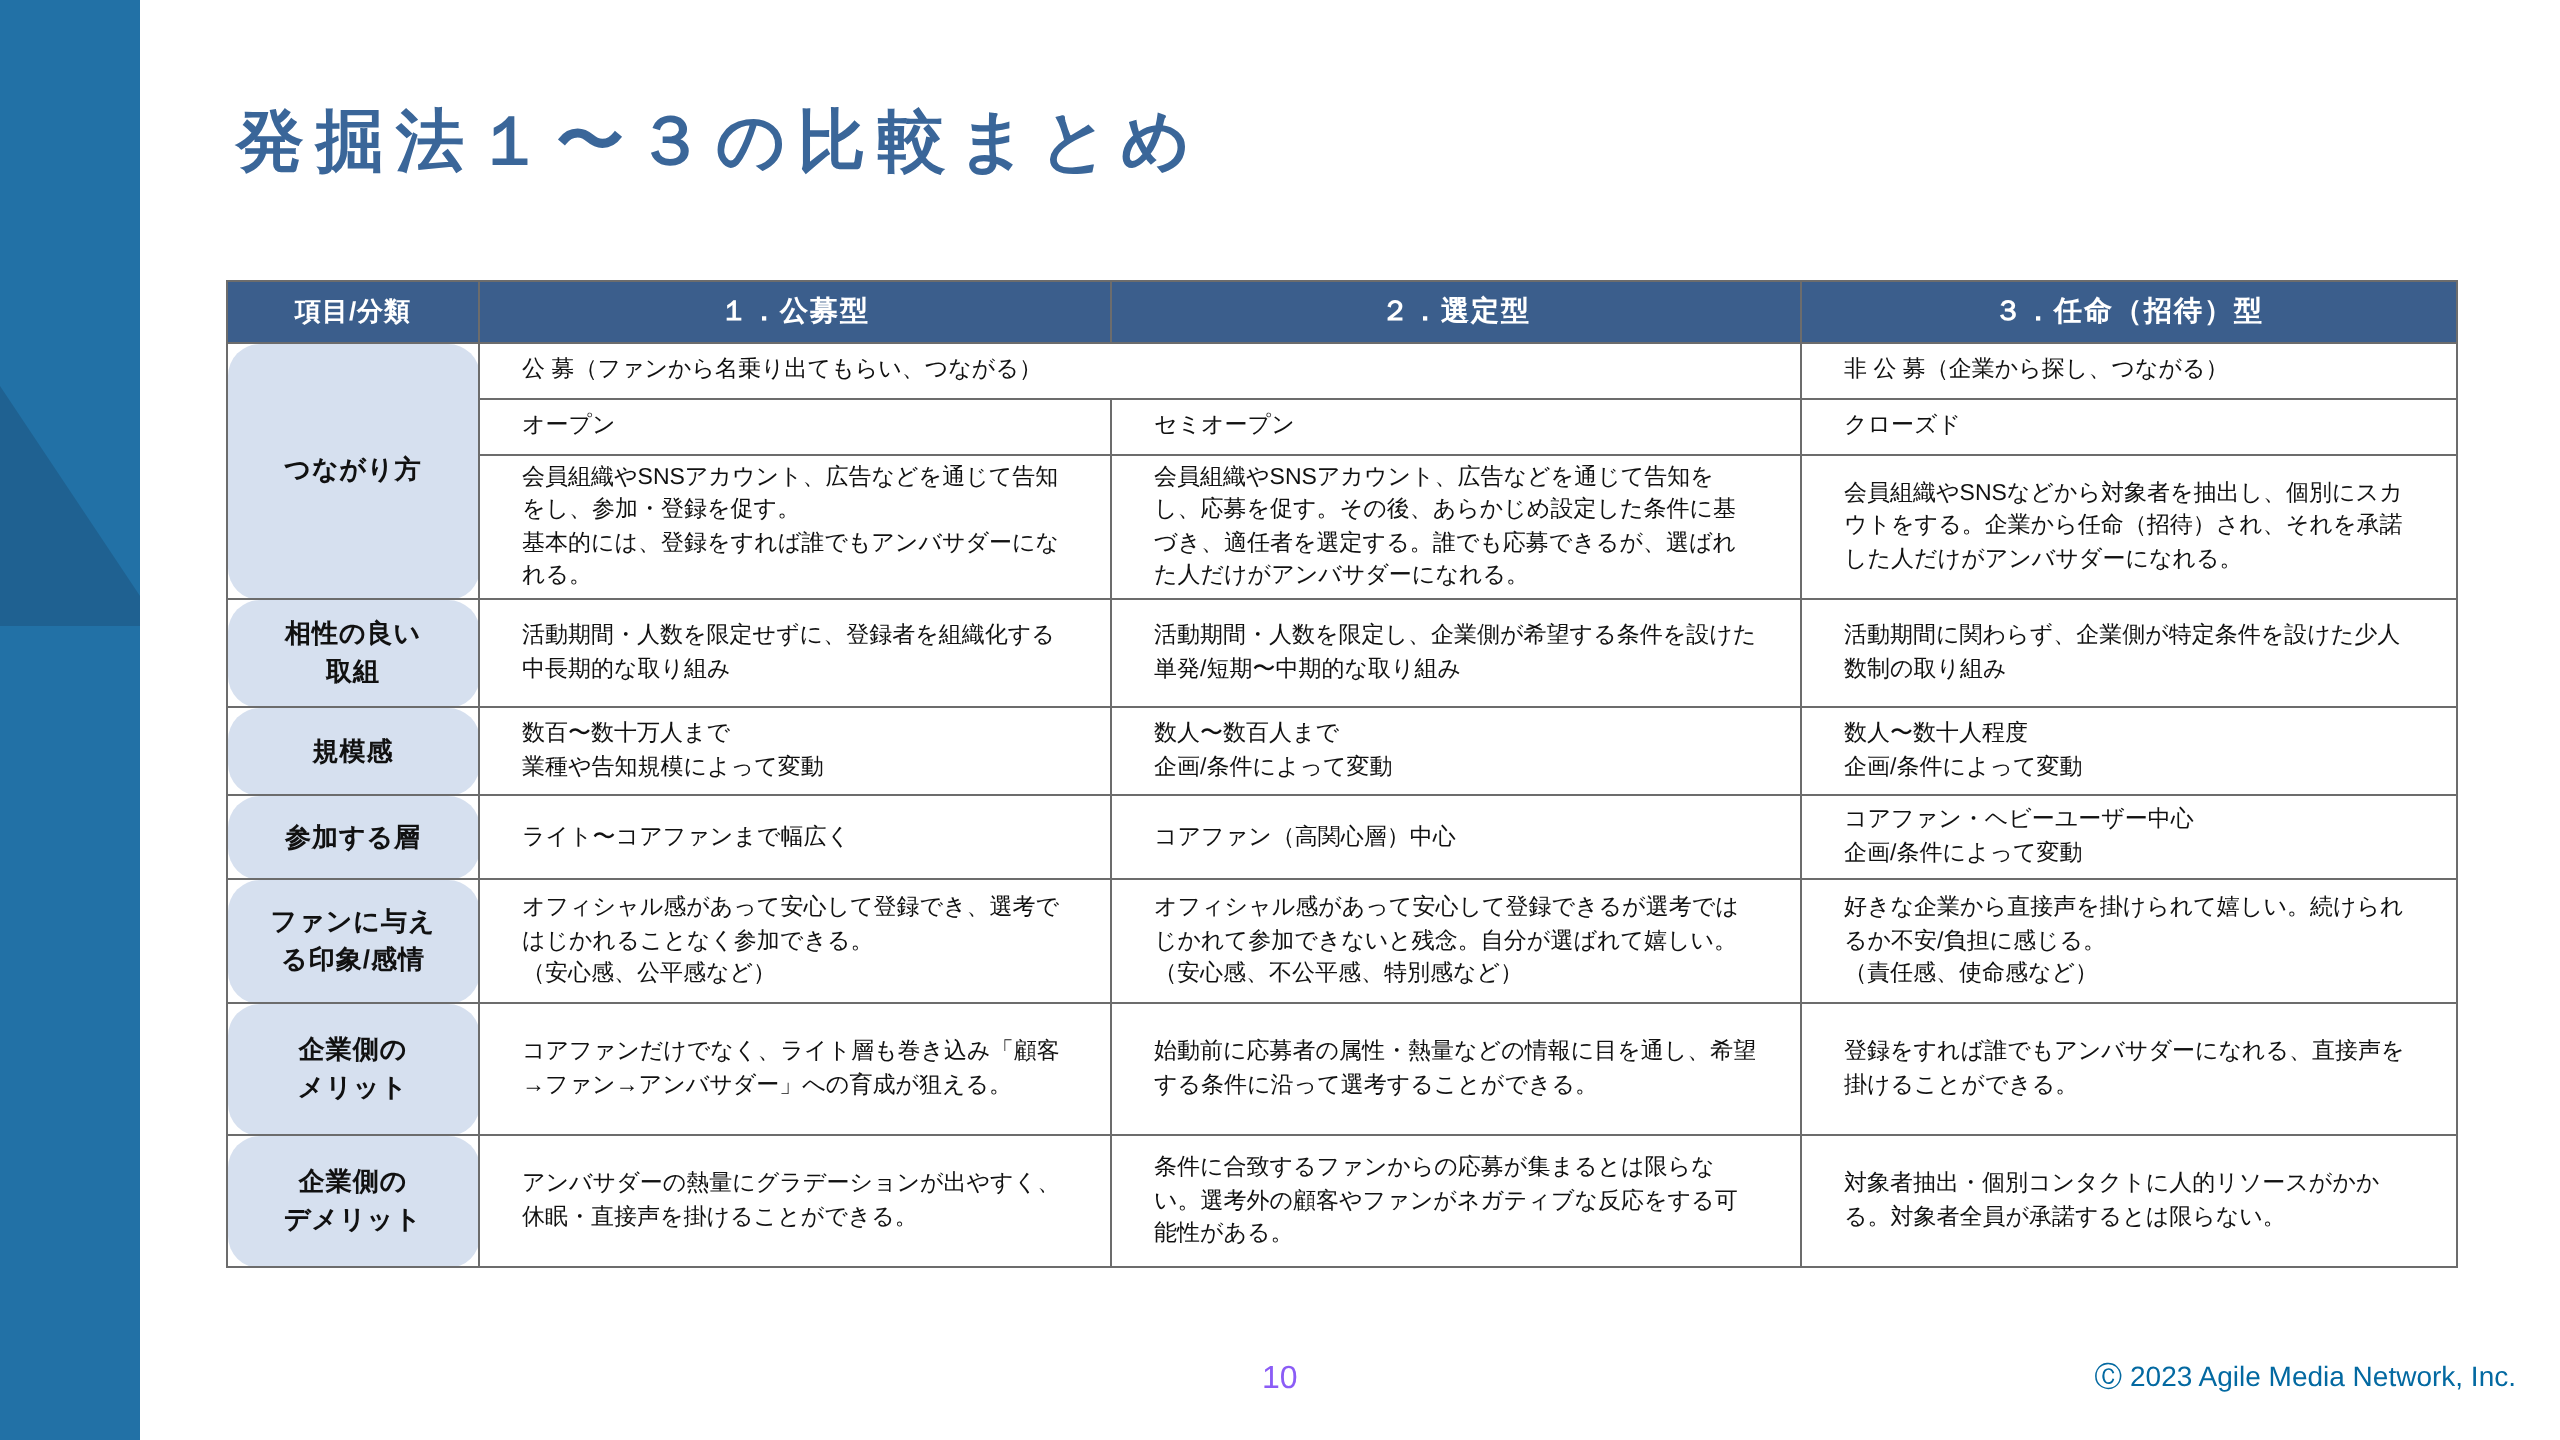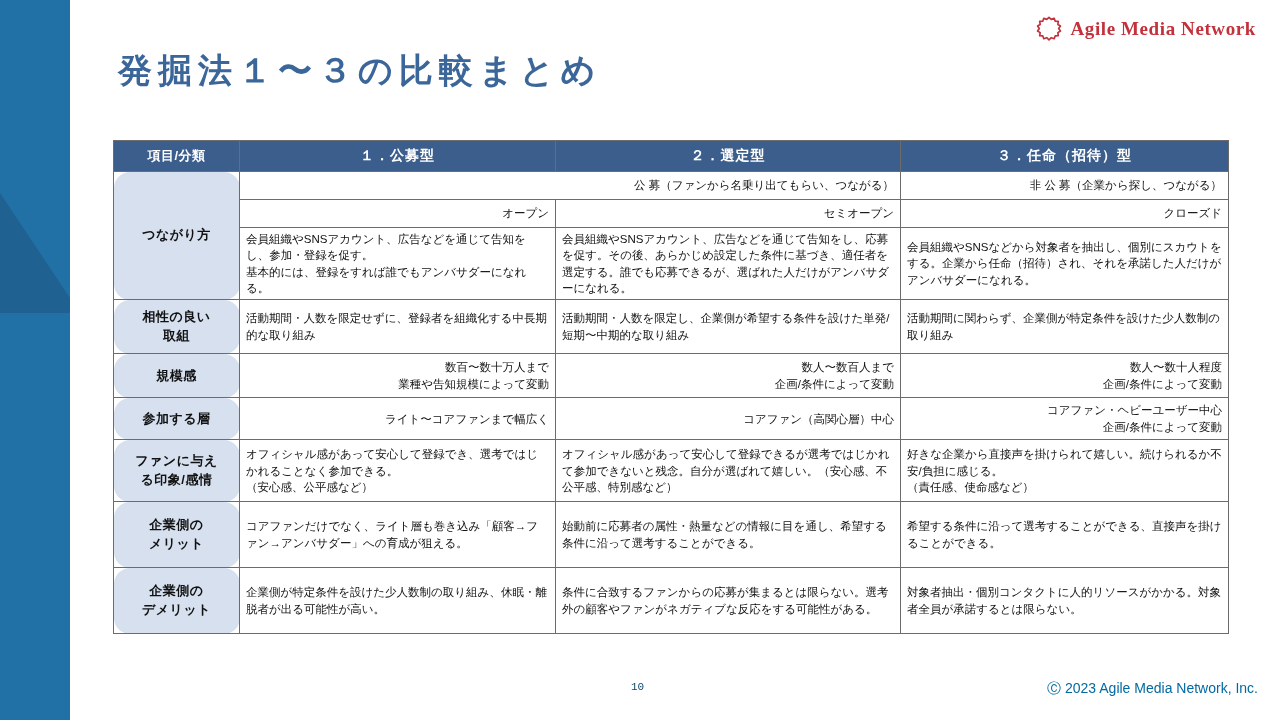--- a/index.html
+++ b/index.html
@@ -68,21 +68,21 @@
     width: 1115px;
   }
   table.cmp {
     border-collapse: collapse;
     width: 1115px;
     table-layout: fixed;
   }
   table.cmp td, table.cmp th {
     border: 1px solid #6c6c6c;
     vertical-align: middle;
-    padding: 3px 6px;
+    padding: 3px 21px;
     font-size: 11.5px;
     line-height: 1.42;
     color: #111111;
   }
   
   .hd {
     background: #3B5E8C;
     color: #ffffff !important;
     font-weight: bold;
     text-align: center;
@@ -95,65 +95,56 @@
   
   .rl {
     background: #D6E0EF;
     font-weight: bold;
     text-align: center;
     font-size: 13px !important;
     letter-spacing: 0.5px;
     line-height: 1.38;
     border-radius: 16px;
   }
-  .ctr { text-align: right; }
+  .ctr { text-align: left; }
   .lft { text-align: left; }
   .top { vertical-align: top; }
 
   
   col.c0 { width: 126px; }
   col.c1 { width: 316px; }
   col.c2 { width: 345px; }
   col.c3 { width: 328px; }
 
   
   .pageno {
     position: absolute;
     left: 631px; top: 681px;
-    font-size: 11px;
-    color: #0c4a6e;
-    font-family: Liberation Mono, monospace;
+    font-size: 16px;
+    color: #8b5cf6;
+    font-family: Liberation Sans, sans-serif;
   }
   .copyright {
     position: absolute;
     right: 22px; top: 680px;
     font-size: 14px;
     color: #0369a1;
     font-family: Liberation Sans, sans-serif;
     white-space: nowrap;
   }
 </style>
 </head>
 <body>
 
 <div id="slide">
 
   <div class="left-band">
     <div class="left-band-tri"></div>
   </div>
 
-  <div class="logo">
-    <svg class="logo-mark" viewBox="0 0 40 40">
-      <path d="M20 2 L23.5 5.2 L28 3.6 L29.6 8.1 L34.3 8.3 L33.6 13 L37.6 15.5 L34.9 19.3
-               L37.6 23.1 L33.6 25.6 L34.3 30.3 L29.6 30.5 L28 35 L23.5 33.4 L20 36.6
-               L16.5 33.4 L12 35 L10.4 30.5 L5.7 30.3 L6.4 25.6 L2.4 23.1 L5.1 19.3
-               L2.4 15.5 L6.4 13 L5.7 8.3 L10.4 8.1 L12 3.6 L16.5 5.2 Z" fill="none" stroke="#C3323C" stroke-width="2.6" stroke-linejoin="round"></path>
-    </svg>
-    <span class="logo-text">Agile Media Network</span>
-  </div>
 
   <div class="title">発掘法１〜３の比較まとめ</div>
 
   <div class="tbl-wrap">
     <table class="cmp">
       <colgroup>
         <col class="c0">
           <col class="c1">
           <col class="c2">
           <col class="c3">
@@ -209,26 +200,26 @@
           <td class="rl">ファンに与え<br>る印象/感情</td>
           <td class="lft top">オフィシャル感があって安心して登録でき、選考ではじかれることなく参加できる。<br>（安心感、公平感など）</td>
           <td class="lft top">オフィシャル感があって安心して登録できるが選考ではじかれて参加できないと残念。自分が選ばれて嬉しい。（安心感、不公平感、特別感など）</td>
           <td class="lft top">好きな企業から直接声を掛けられて嬉しい。続けられるか不安/負担に感じる。<br>（責任感、使命感など）</td>
         </tr>
 
         <tr style="height: 66px;">
           <td class="rl">企業側の<br>メリット</td>
           <td class="lft top">コアファンだけでなく、ライト層も巻き込み「顧客→ファン→アンバサダー」への育成が狙える。</td>
           <td class="lft top">始動前に応募者の属性・熱量などの情報に目を通し、希望する条件に沿って選考することができる。</td>
-          <td class="lft top">希望する条件に沿って選考することができる、直接声を掛けることができる。</td>
+          <td class="lft top">登録をすれば誰でもアンバサダーになれる、直接声を掛けることができる。</td>
         </tr>
 
         <tr style="height: 66px;">
           <td class="rl">企業側の<br>デメリット</td>
-          <td class="lft top">企業側が特定条件を設けた少人数制の取り組み、休眠・離脱者が出る可能性が高い。</td>
+          <td class="lft top">アンバサダーの熱量にグラデーションが出やすく、休眠・直接声を掛けることができる。</td>
           <td class="lft top">条件に合致するファンからの応募が集まるとは限らない。選考外の顧客やファンがネガティブな反応をする可能性がある。</td>
           <td class="lft top">対象者抽出・個別コンタクトに人的リソースがかかる。対象者全員が承諾するとは限らない。</td>
         </tr>
 
       </tbody>
     </table>
   </div>
 
   <div class="pageno">10</div>
   <div class="copyright">Ⓒ 2023 Agile Media Network, Inc.</div>

